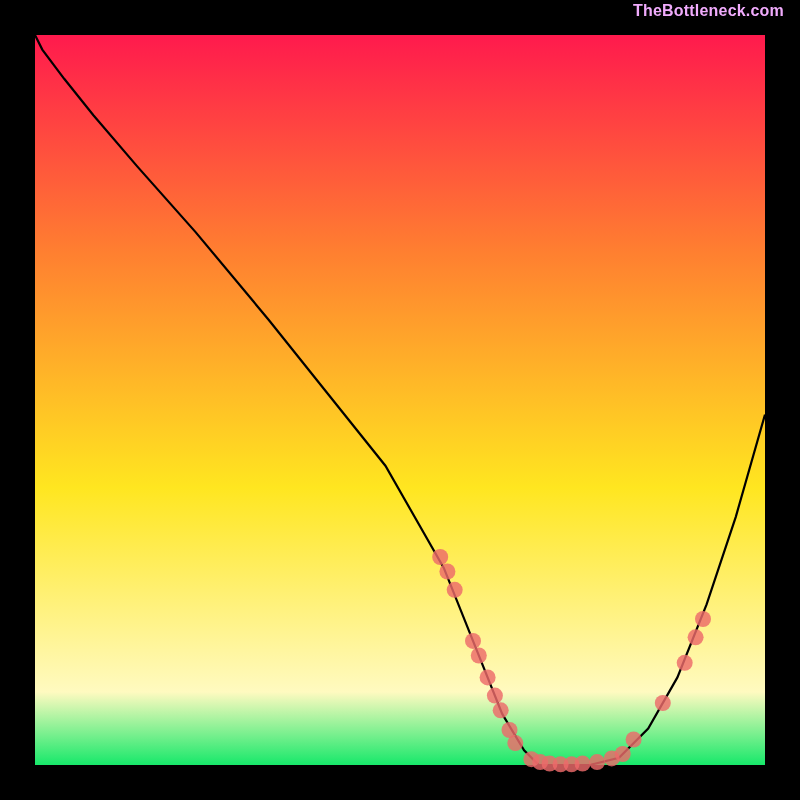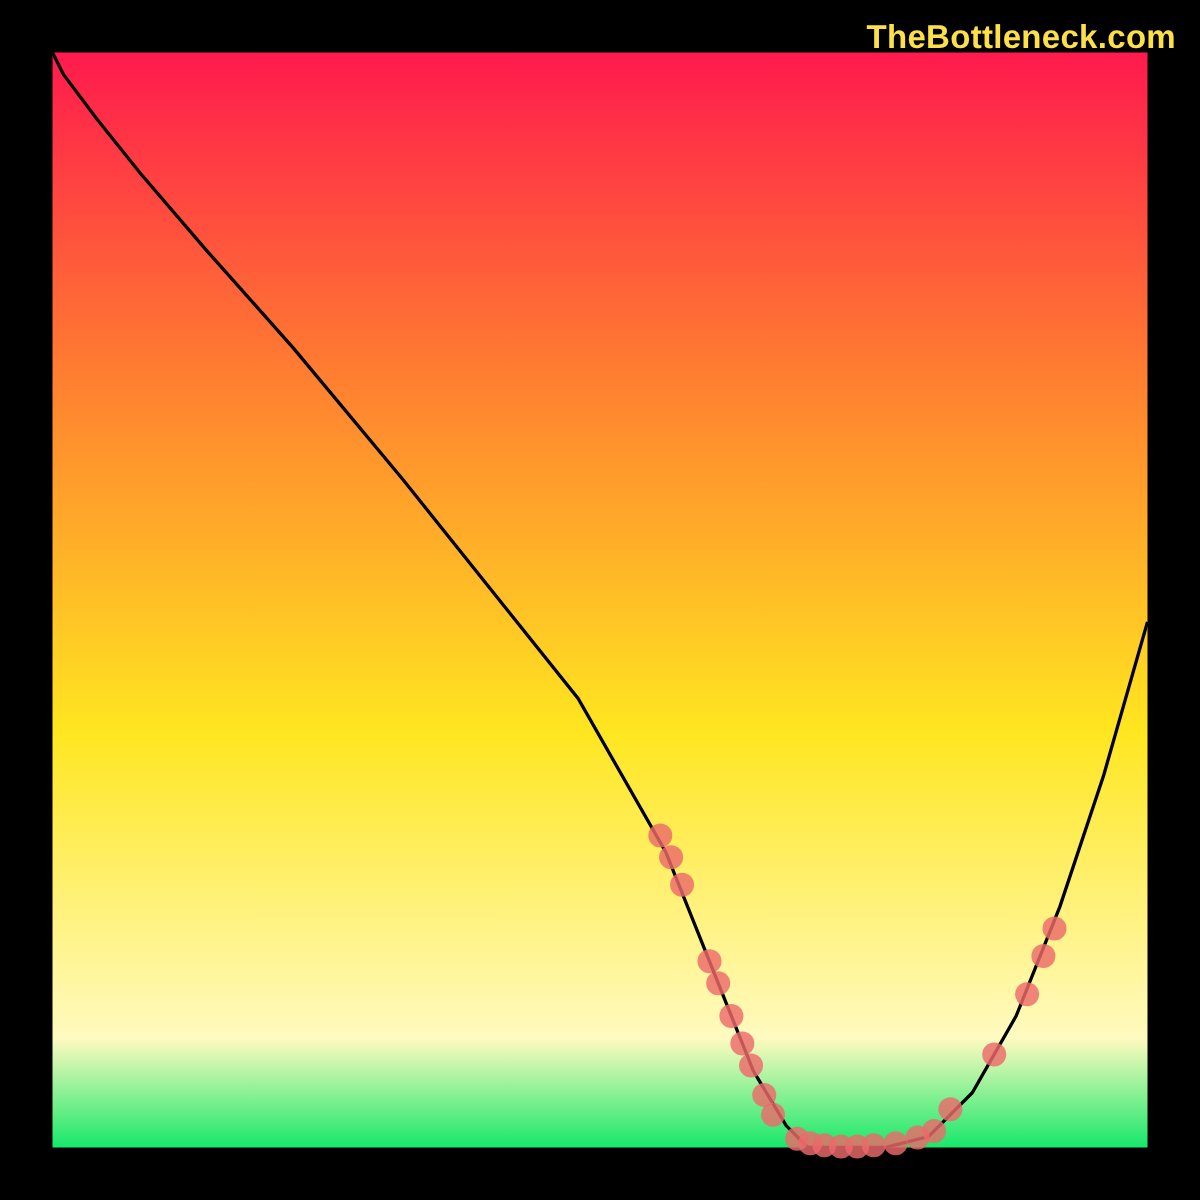--- a/index.html
+++ b/index.html
@@ -11,26 +11,26 @@
     overflow: hidden;
   }
   .chart-container {
     position: relative;
     width: 800px;
     height: 800px;
     background: #000000;
   }
   .watermark {
     position: absolute;
-    top: 12px;
+    top: 2px;
     right: 16px;
     font-family: Arial, Helvetica, sans-serif;
-    font-size: 22px;
+    font-size: 16px;
     font-weight: 600;
-    color: #fde047;
+    color: #f0abfc;
     letter-spacing: 0.2px;
     user-select: none;
   }
   svg {
     position: absolute;
     left: 0;
     top: 0;
   }
 </style>
 </head>

